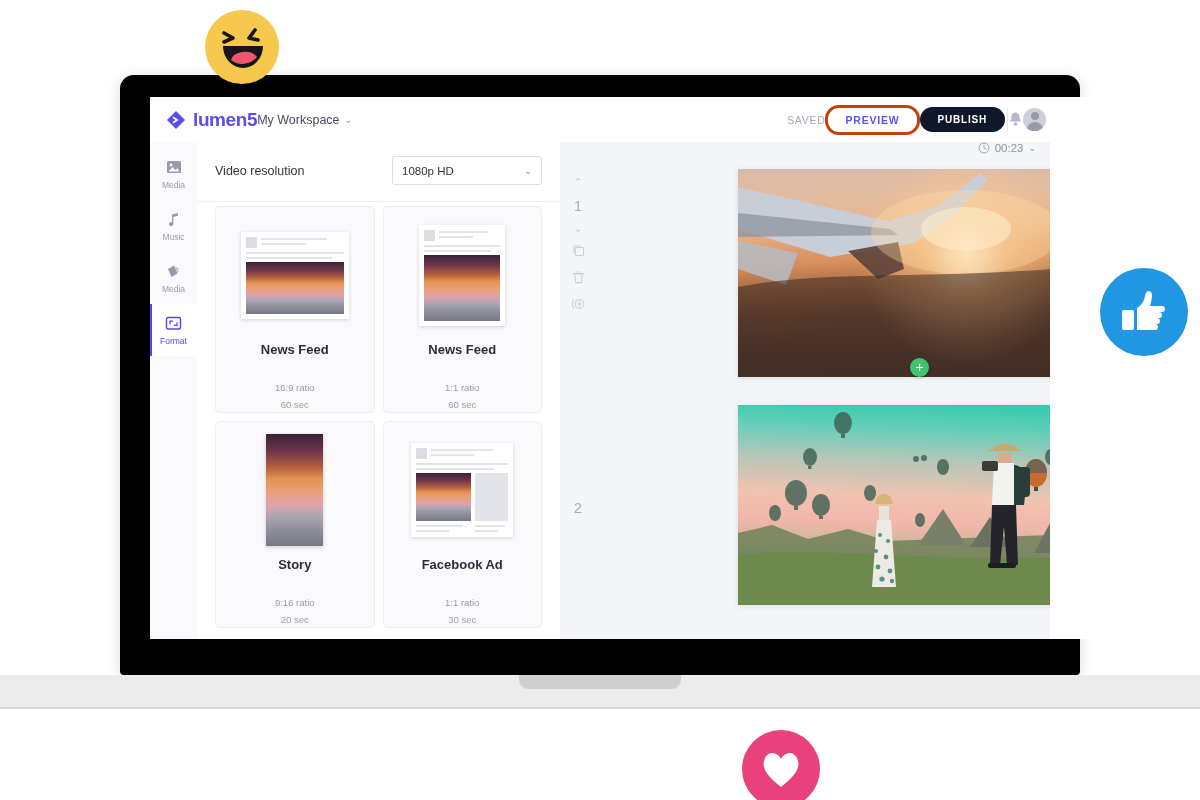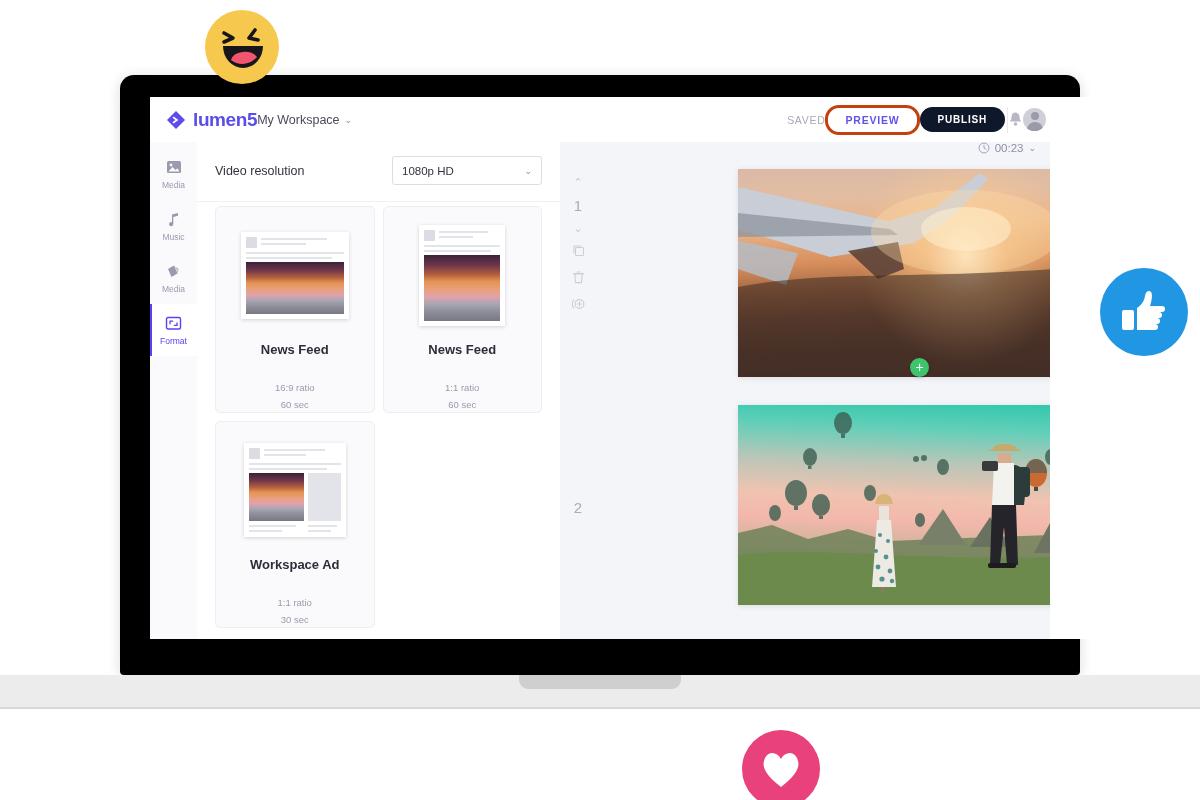--- a/index.html
+++ b/index.html
@@ -274,20 +274,28 @@
               <div class="pbody" style="width:100%"></div>
                 <div class="pbody" style="width:88%"></div>
               <div class="photo" style="height:66px;"></div>
             </div>
           </div>
           <div class="fmt-title">News Feed</div>
           <div class="fmt-meta">1:1 ratio</div>
           <div class="fmt-meta" style="margin-top:0">60 sec</div>
         </div>
 
+        <div class="fmt-card">
+          <div class="thumb-wrap">
+            <div class="photo" style="width:57px;height:112px;box-shadow:0 1px 4px rgba(0,0,0,.2);"></div>
+          </div>
+          <div class="fmt-title">Story</div>
+          <div class="fmt-meta">9:16 ratio</div>
+          <div class="fmt-meta" style="margin-top:0">20 sec</div>
+        </div>
 
         <div class="fmt-card">
           <div class="thumb-wrap">
             <div class="post" style="width:92px;">
               <div class="post-hdr">
                   <div class="post-av"></div>
                   <div class="post-lines">
                     <div class="pl" style="width:80%"></div>
                     <div class="pl" style="width:55%"></div>
                   </div>
@@ -303,21 +311,21 @@
                     <div class="pl" style="width:85%;margin-bottom:3px;"></div>
                     <div class="pl" style="width:60%"></div>
                   </div>
                 <div style="flex:1;">
                     <div class="pl" style="width:90%;margin-bottom:3px;"></div>
                     <div class="pl" style="width:70%"></div>
                   </div>
               </div>
             </div>
           </div>
-          <div class="fmt-title">Workspace Ad</div>
+          <div class="fmt-title">Facebook Ad</div>
           <div class="fmt-meta">1:1 ratio</div>
           <div class="fmt-meta" style="margin-top:0">30 sec</div>
         </div>
 
       </div>
     </div>
 
     <div id="stage">
       <div id="stage-topbar">
         <div id="duration">

